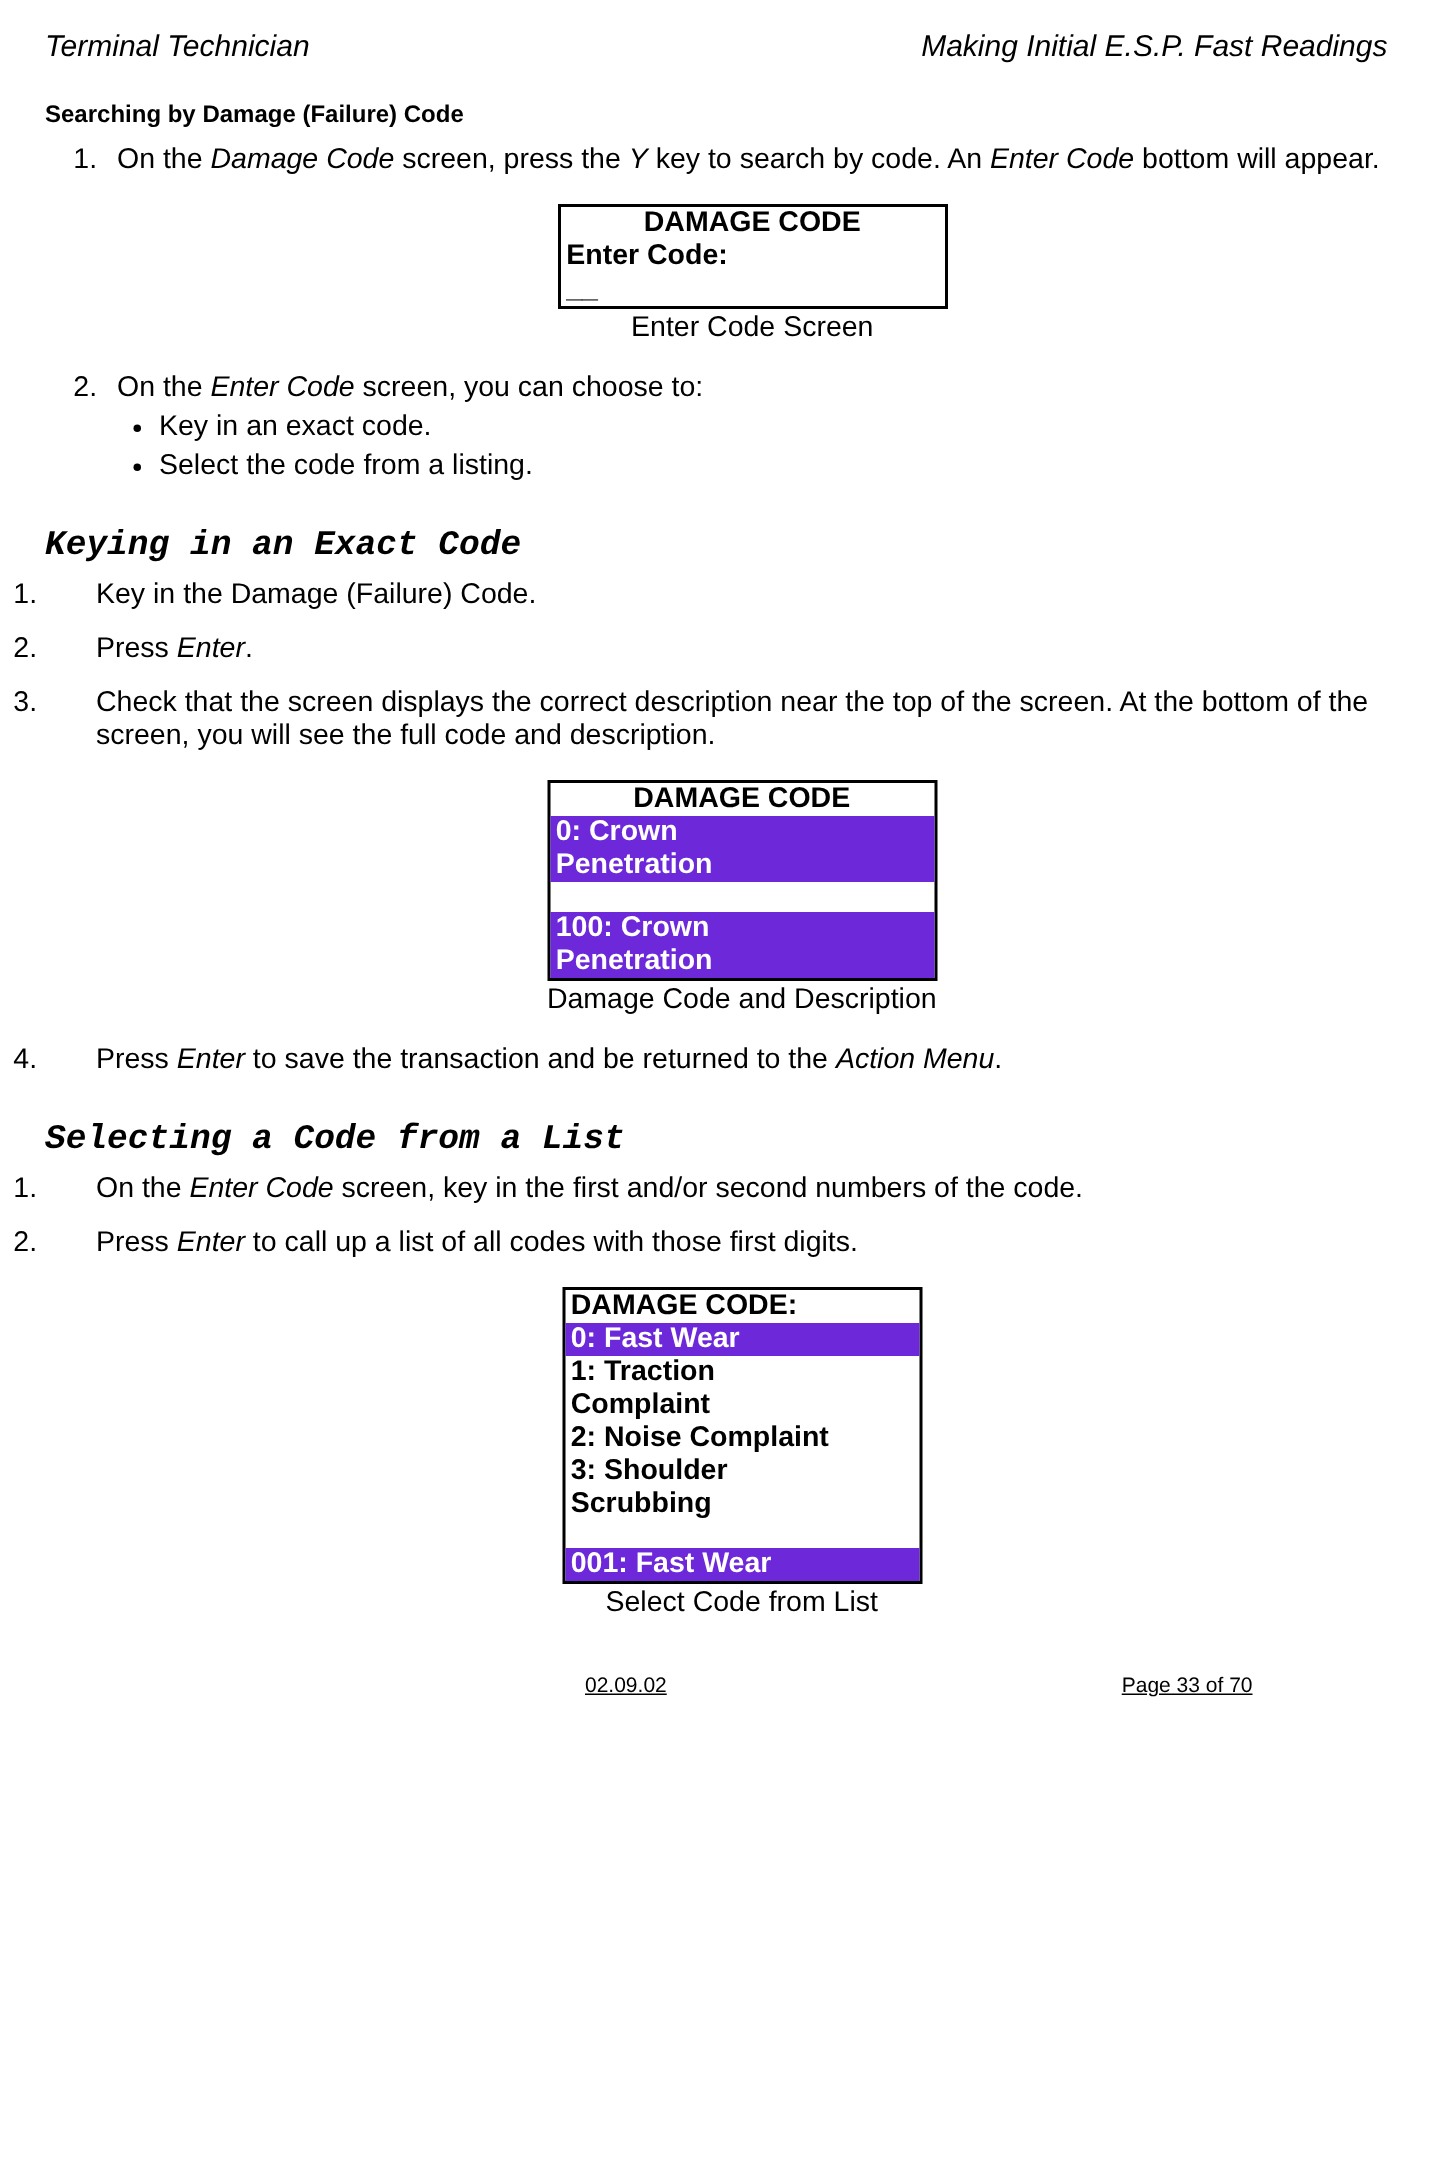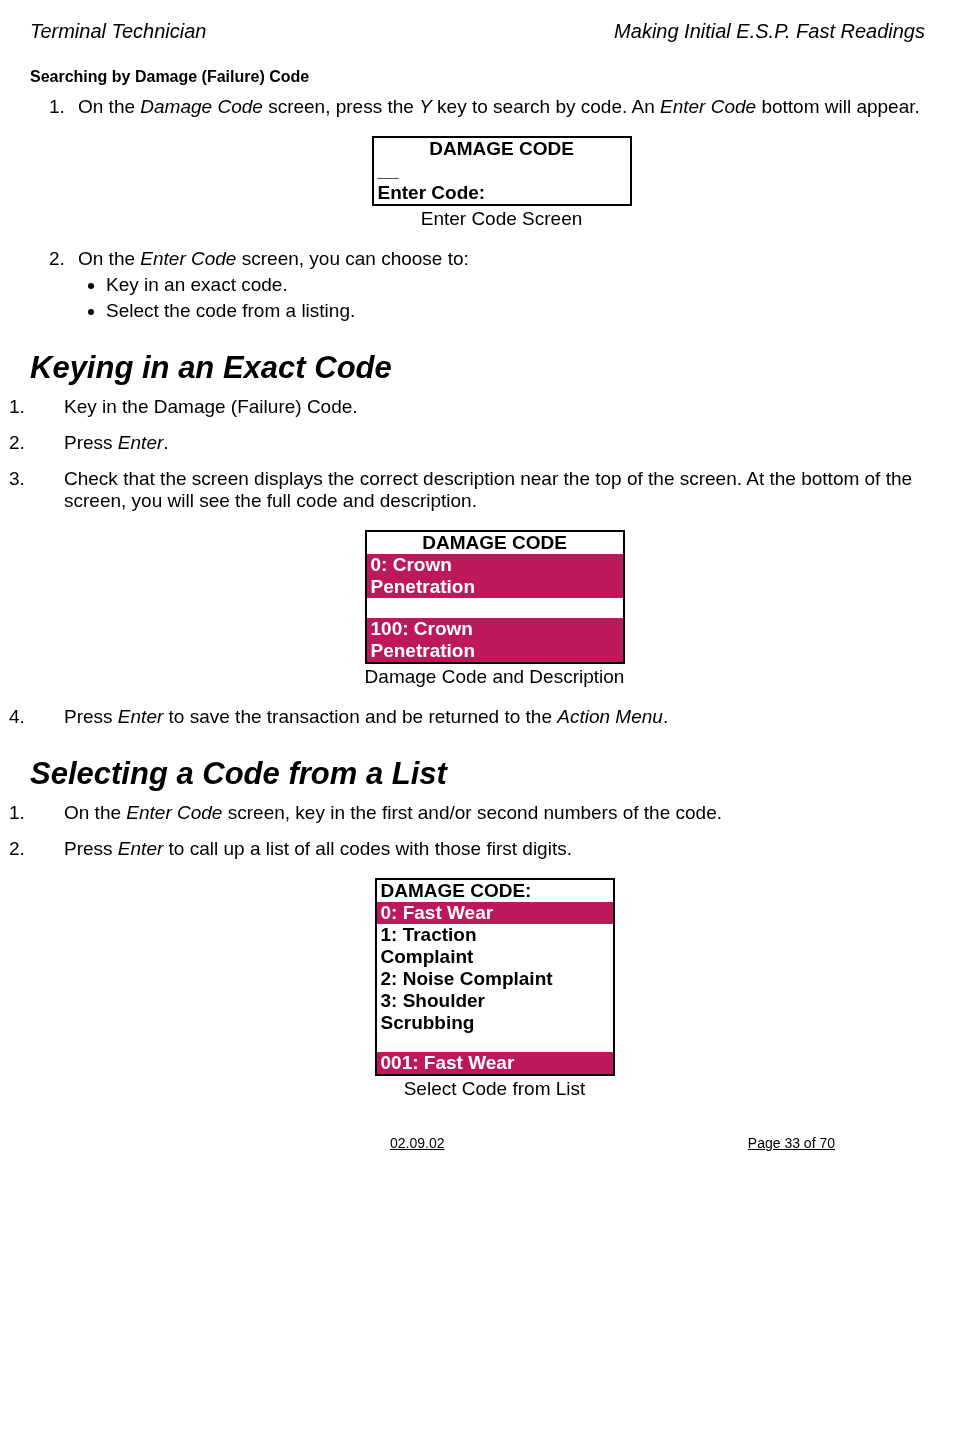--- a/index.html
+++ b/index.html
@@ -36,21 +36,21 @@
       font-family: Arial, sans-serif;
       font-size: 19px;
     }
     .sb-line {
       font-weight: bold;
       padding: 0 4px;
       font-family: Arial, sans-serif;
       font-size: 19px;
     }
     .sb-inv {
-      background: #be185d;
+      background: #6d28d9;
       color: #fff;
       font-weight: bold;
       padding: 0 4px;
       font-family: Arial, sans-serif;
       font-size: 19px;
     }
     .caption {
       text-align: center;
       font-size: 19px;
       margin-top: 2px;
@@ -76,24 +76,24 @@
       padding: 0;
     }
     ol.sub > li {
       margin-bottom: 14px;
       padding-left: 34px;
     }
     ol.sub > li::marker {
       font-size: 19px;
     }
     .subsec-title {
-      font-family: Liberation Sans, sans-serif;
+      font-family: Liberation Mono, monospace;
       font-style: italic;
       font-weight: bold;
-      font-size: 31px;
+      font-size: 23px;
       margin-top: 28px;
       margin-bottom: 10px;
     }
     .italic { font-style: italic; }
     .footer {
       display: flex;
       justify-content: space-between;
       margin-top: 35px;
       font-size: 14px;
       padding: 0 90px 0 360px;
@@ -110,22 +110,22 @@
 
 <div class="section-title">Searching by Damage (Failure) Code</div>
 
 <ol class="main">
   <li>
     <span>On the </span><span class="italic">Damage Code</span><span> screen, press the </span><span class="italic">Y</span><span> key to search by code.  An </span><span class="italic">Enter Code</span><span> bottom will appear.</span>
 
     <div class="center-block">
       <div class="screenbox">
         <div class="sb-title">DAMAGE CODE</div>
+        <div class="sb-line">Enter Code:</div>
         <div class="sb-line">__</div>
-        <div class="sb-line">Enter Code:</div>
       </div>
       <div class="caption">Enter Code Screen</div>
     </div>
   </li>
 
   <li>
     <span>On the </span><span class="italic">Enter Code</span><span> screen, you can choose to:</span>
     <ul class="bul">
       <li>Key in an exact code.</li>
       <li>Select the code from a listing.</li>

